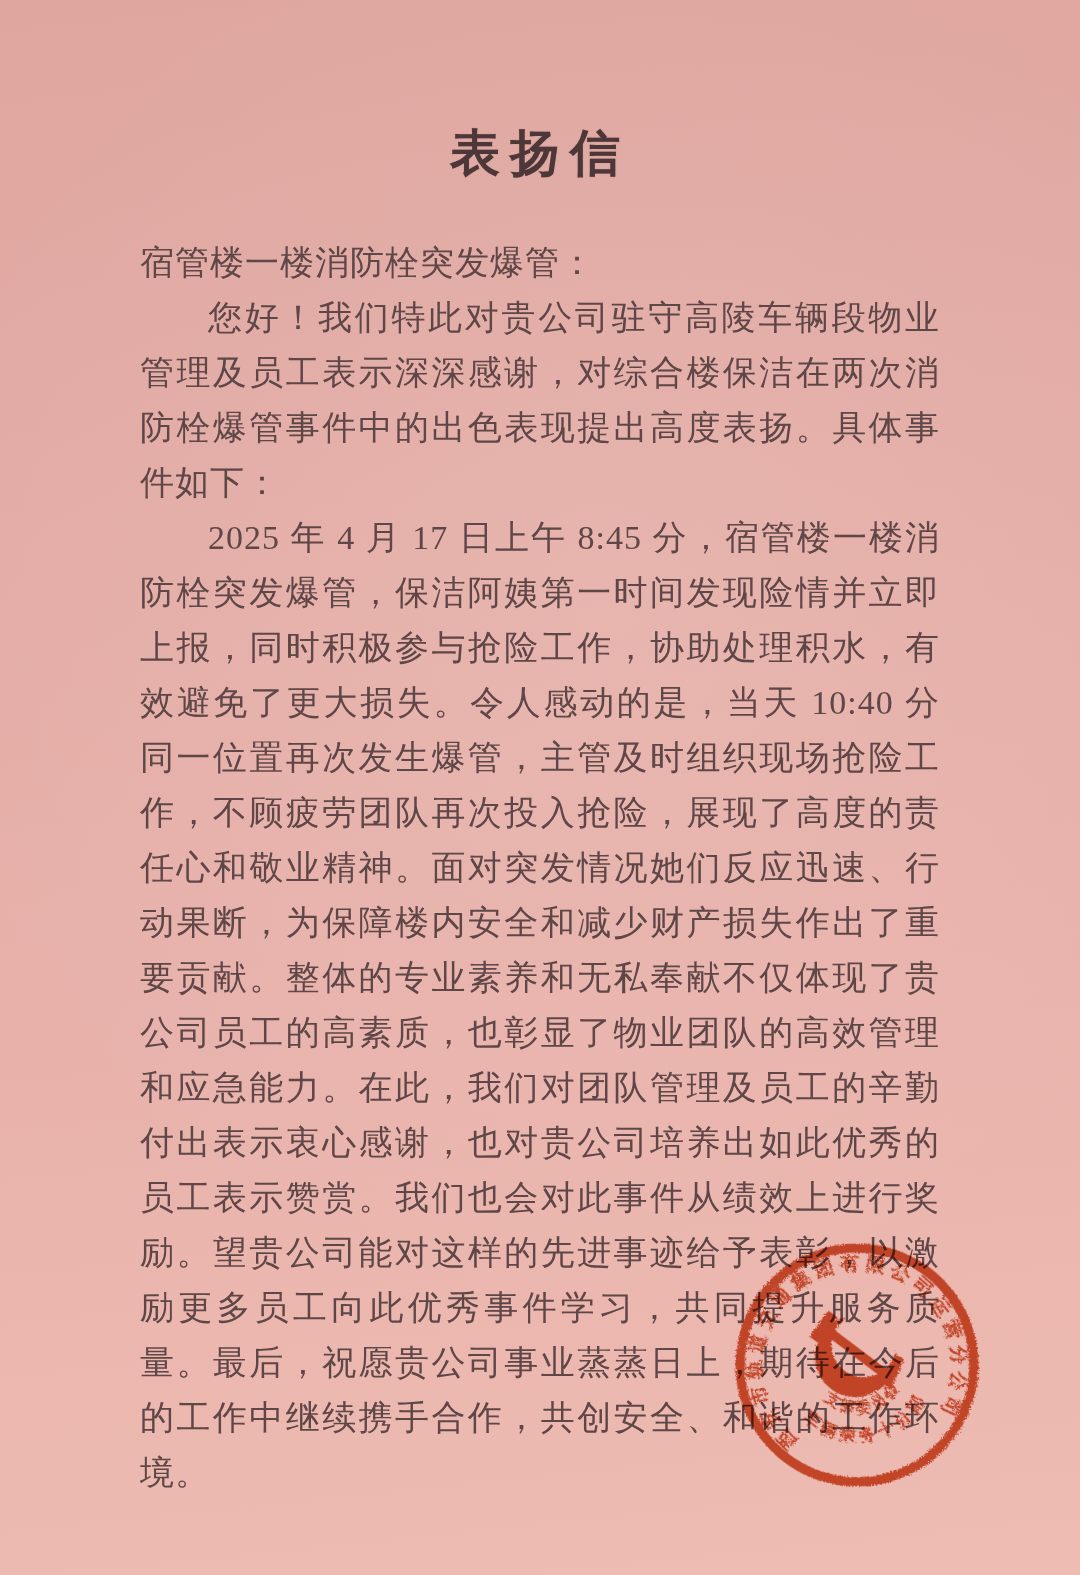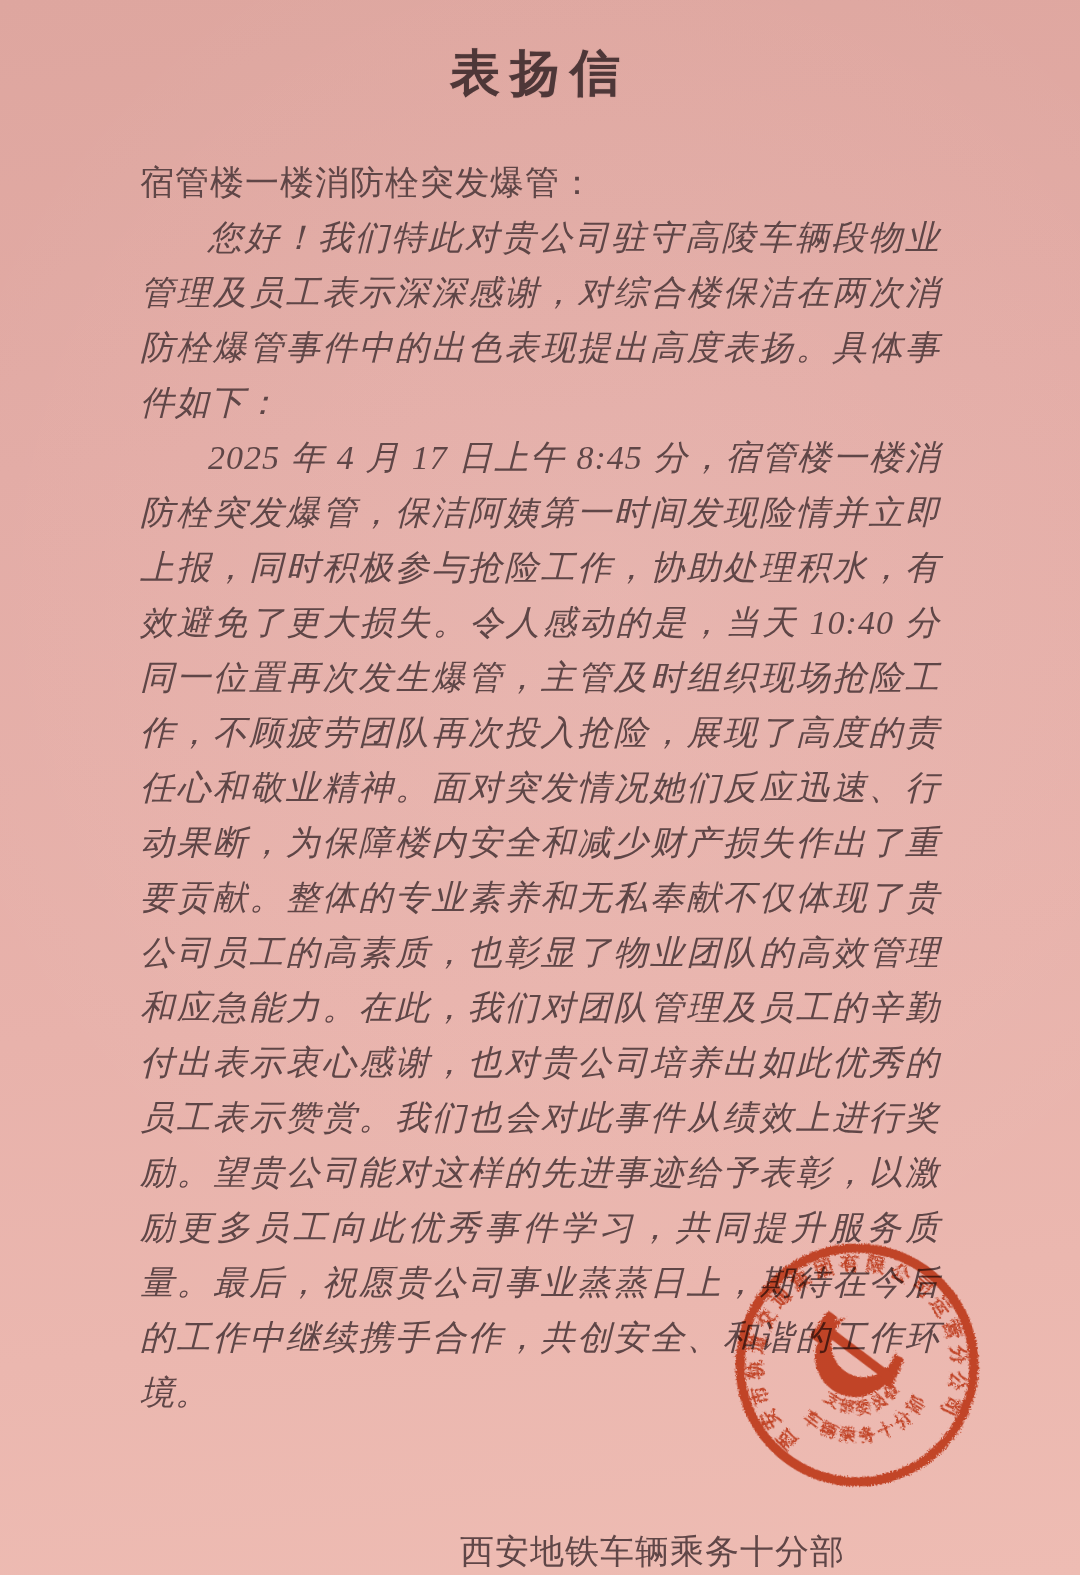--- a/index.html
+++ b/index.html
@@ -19,39 +19,39 @@
   }
   .paper {
     position: relative;
     width: 1080px; height: 1575px;
     background:
       radial-gradient(145% 120% at 50% 48%, rgba(255,240,236,0.0) 62%, rgba(110,50,48,0.13) 100%),
       radial-gradient(120% 85% at 56% 38%, rgba(255,246,243,0.10) 0%, rgba(255,246,243,0) 55%),
       linear-gradient(174deg, var(--paper-top) 0%, #e3aba5 28%, #e8b2ab 62%, var(--paper-bottom) 100%);
   }
   .title {
-    padding-top: 40px;
+    padding-top: 120px;
     text-align: center;
     font-family: "Liberation Sans", "DejaVu Sans", sans-serif;
     font-size: 50px;
     font-weight: 700;
     letter-spacing: 10px;
     color: var(--title-ink);
     text-shadow: 0 0 1px rgba(78,55,56,0.45);
   }
   .letter-body {
     margin: 48px auto 0;
     width: 800px;
     font-size: 34px;
     line-height: 55px;
     letter-spacing: 1px;
     text-align: justify;
     color: var(--ink);
   }
-  .letter-body p[data-name="paragraph"] { text-indent: 2em; font-style: italic; }
+  .letter-body p[data-name="paragraph"] { text-indent: 2em; }
   .signature-block {
     margin-top: 100px;
     width: 100%;
     line-height: 64px;
     font-size: 34px;
     color: var(--ink);
   }
   .signature-org  { text-align: right; padding-right: 95px;  }
   .seal {
     position: absolute;

